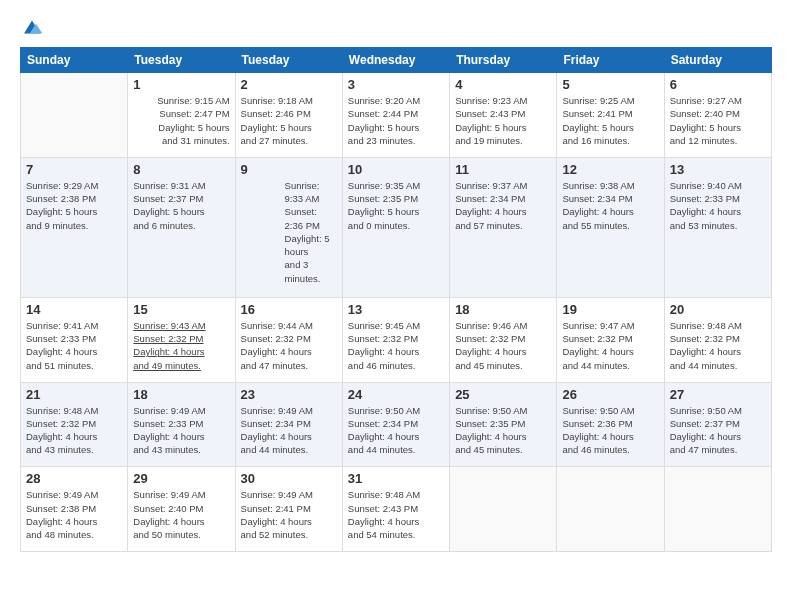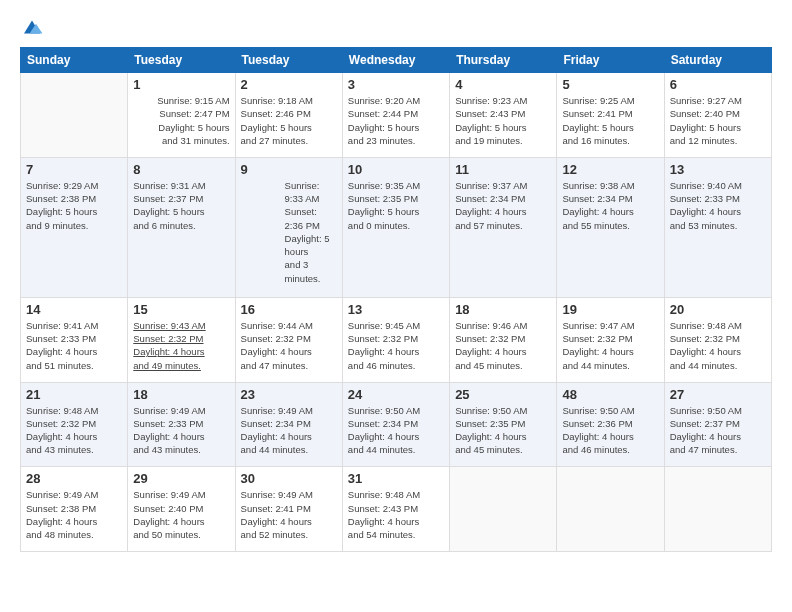--- a/index.html
+++ b/index.html
@@ -301,21 +301,21 @@
 and 44 minutes.</div>
           </td>
           <td>
             <span class="day-number">25</span>
             <div class="day-info" style="white-space: pre-line;">Sunrise: 9:50 AM
 Sunset: 2:35 PM
 Daylight: 4 hours
 and 45 minutes.</div>
           </td>
           <td>
-            <span class="day-number">48</span>
+            <span class="day-number">26</span>
             <div class="day-info" style="white-space: pre-line;">Sunrise: 9:50 AM
 Sunset: 2:36 PM
 Daylight: 4 hours
 and 46 minutes.</div>
           </td>
           <td>
             <span class="day-number">27</span>
             <div class="day-info" style="white-space: pre-line;">Sunrise: 9:50 AM
 Sunset: 2:37 PM
 Daylight: 4 hours

